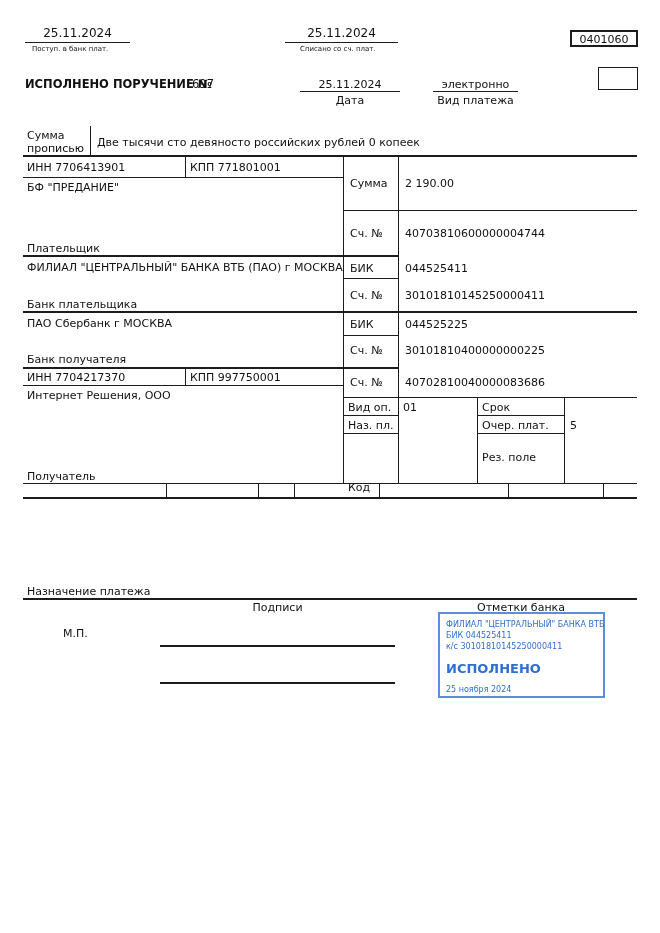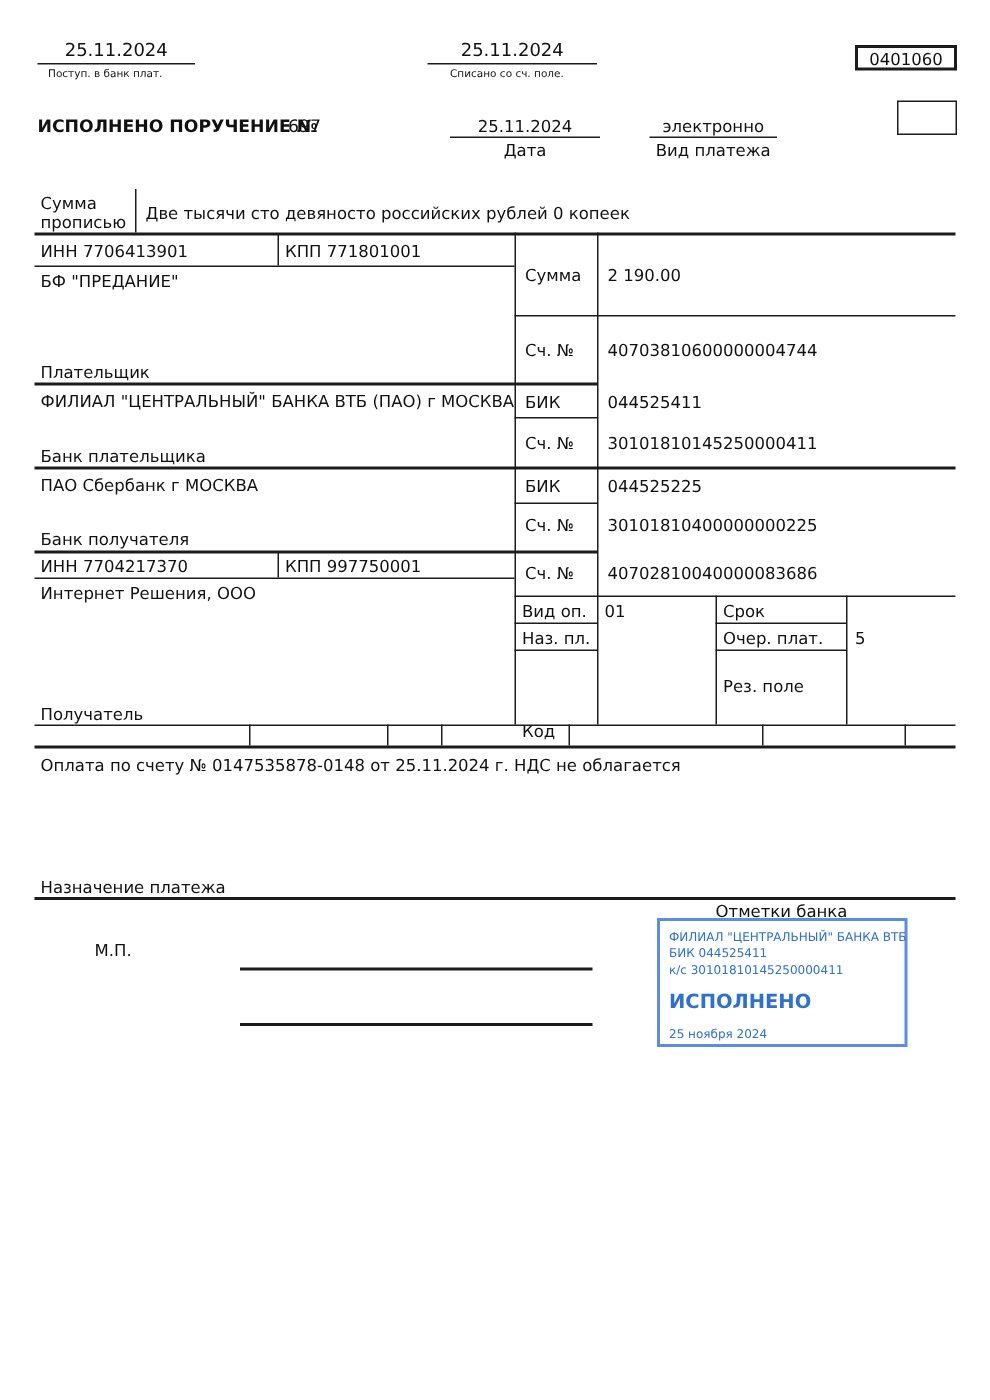--- a/index.html
+++ b/index.html
@@ -22,21 +22,21 @@
 <body>
 
 <div id="page">
 
   <div class="t ctr" style="left:25px;top:27px;width:105px;font-size:12px;">25.11.2024</div>
   <div class="hl" style="left:25px;top:42px;width:105px;"></div>
   <div class="t small" style="left:32px;top:45px;">Поступ. в банк плат.</div>
 
   <div class="t ctr" style="left:285px;top:27px;width:113px;font-size:12px;">25.11.2024</div>
   <div class="hl" style="left:285px;top:42px;width:113px;"></div>
-  <div class="t small" style="left:300px;top:45px;">Списано со сч. поле.</div>
+  <div class="t small" style="left:300px;top:45px;">Списано со сч. плат.</div>
 
   <div class="box ctr" style="left:570px;top:30px;width:68px;height:17px;">
     <div class="t" style="left:0;top:1px;width:64px;text-align:center;">0401060</div>
   </div>
 
   <span class="t b" style="left:25px;top:78px;font-size:11.5px;">ИСПОЛНЕНО ПОРУЧЕНИЕ №</span>
   <span class="t" style="left:192px;top:78px;font-size:11.5px;">697</span>
 
   <div class="t ctr" style="left:300px;top:78px;width:100px;">25.11.2024</div>
   <div class="hl" style="left:300px;top:91px;width:100px;"></div>
@@ -118,24 +118,24 @@
 
   <div class="hl" style="left:23px;top:483px;width:614px;"></div>
   <div class="vl" style="left:166px;top:483px;height:14px;"></div>
   <div class="vl" style="left:258px;top:483px;height:14px;"></div>
   <div class="vl" style="left:294px;top:483px;height:14px;"></div>
   <div class="vl" style="left:379px;top:483px;height:14px;"></div>
   <div class="vl" style="left:508px;top:483px;height:14px;"></div>
   <div class="vl" style="left:603px;top:483px;height:14px;"></div>
   <div class="hl2" style="left:23px;top:497px;width:614px;"></div>
 
-  <div class="t" style="left:27px;top:504px;">Оплата по счету № 0147535878-0148 от 25.11.2024 г.  НДС не облагается</div>
   <div class="t" style="left:27px;top:585px;text-align:center;">Назначение платежа</div>
   <div class="hl2" style="left:23px;top:598px;width:614px;"></div>
 
+  <div class="t ctr" style="left:160px;top:601px;width:235px;">Подписи</div>
   <div class="t ctr" style="left:437px;top:601px;width:168px;">Отметки банка</div>
   <div class="t" style="left:63px;top:627px;">М.П.</div>
   <div class="hl2" style="left:160px;top:645px;width:235px;"></div>
   <div class="hl2" style="left:160px;top:682px;width:235px;"></div>
 
   <div class="stamp">
     <div class="s" style="left:6px;top:6px;">ФИЛИАЛ "ЦЕНТРАЛЬНЫЙ" БАНКА ВТБ</div>
     <div class="s" style="left:6px;top:17px;">БИК 044525411</div>
     <div class="s" style="left:6px;top:28px;">к/с 30101810145250000411</div>
     <div class="s big" style="left:6px;top:50px;">ИСПОЛНЕНО</div>

